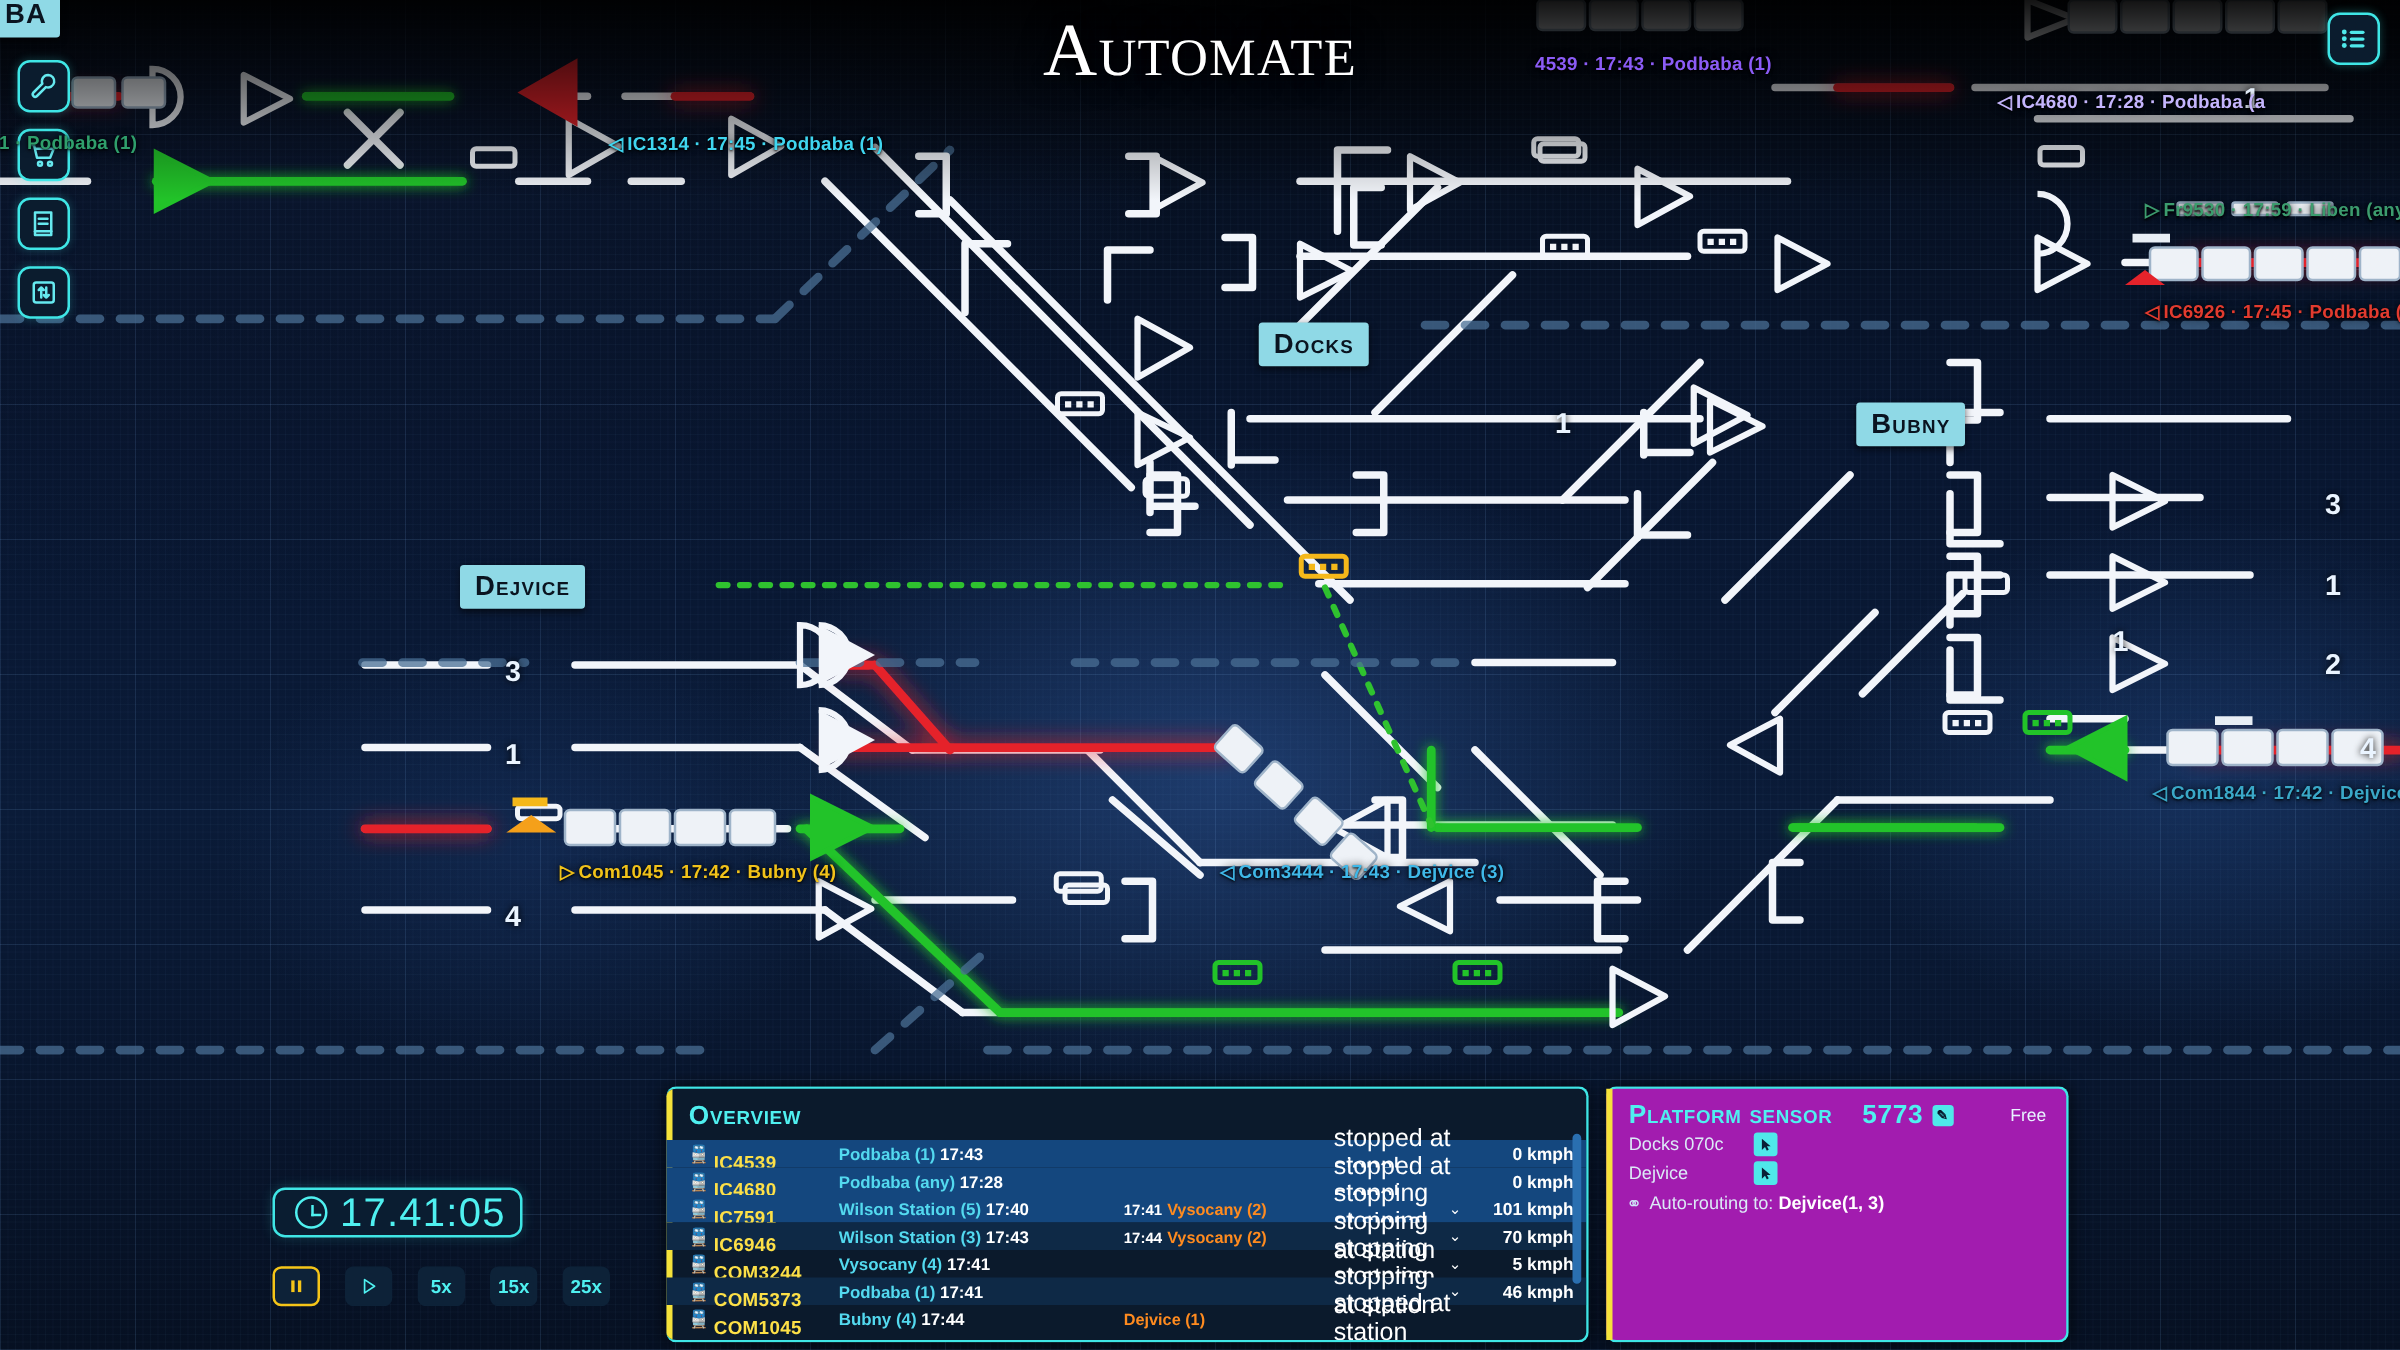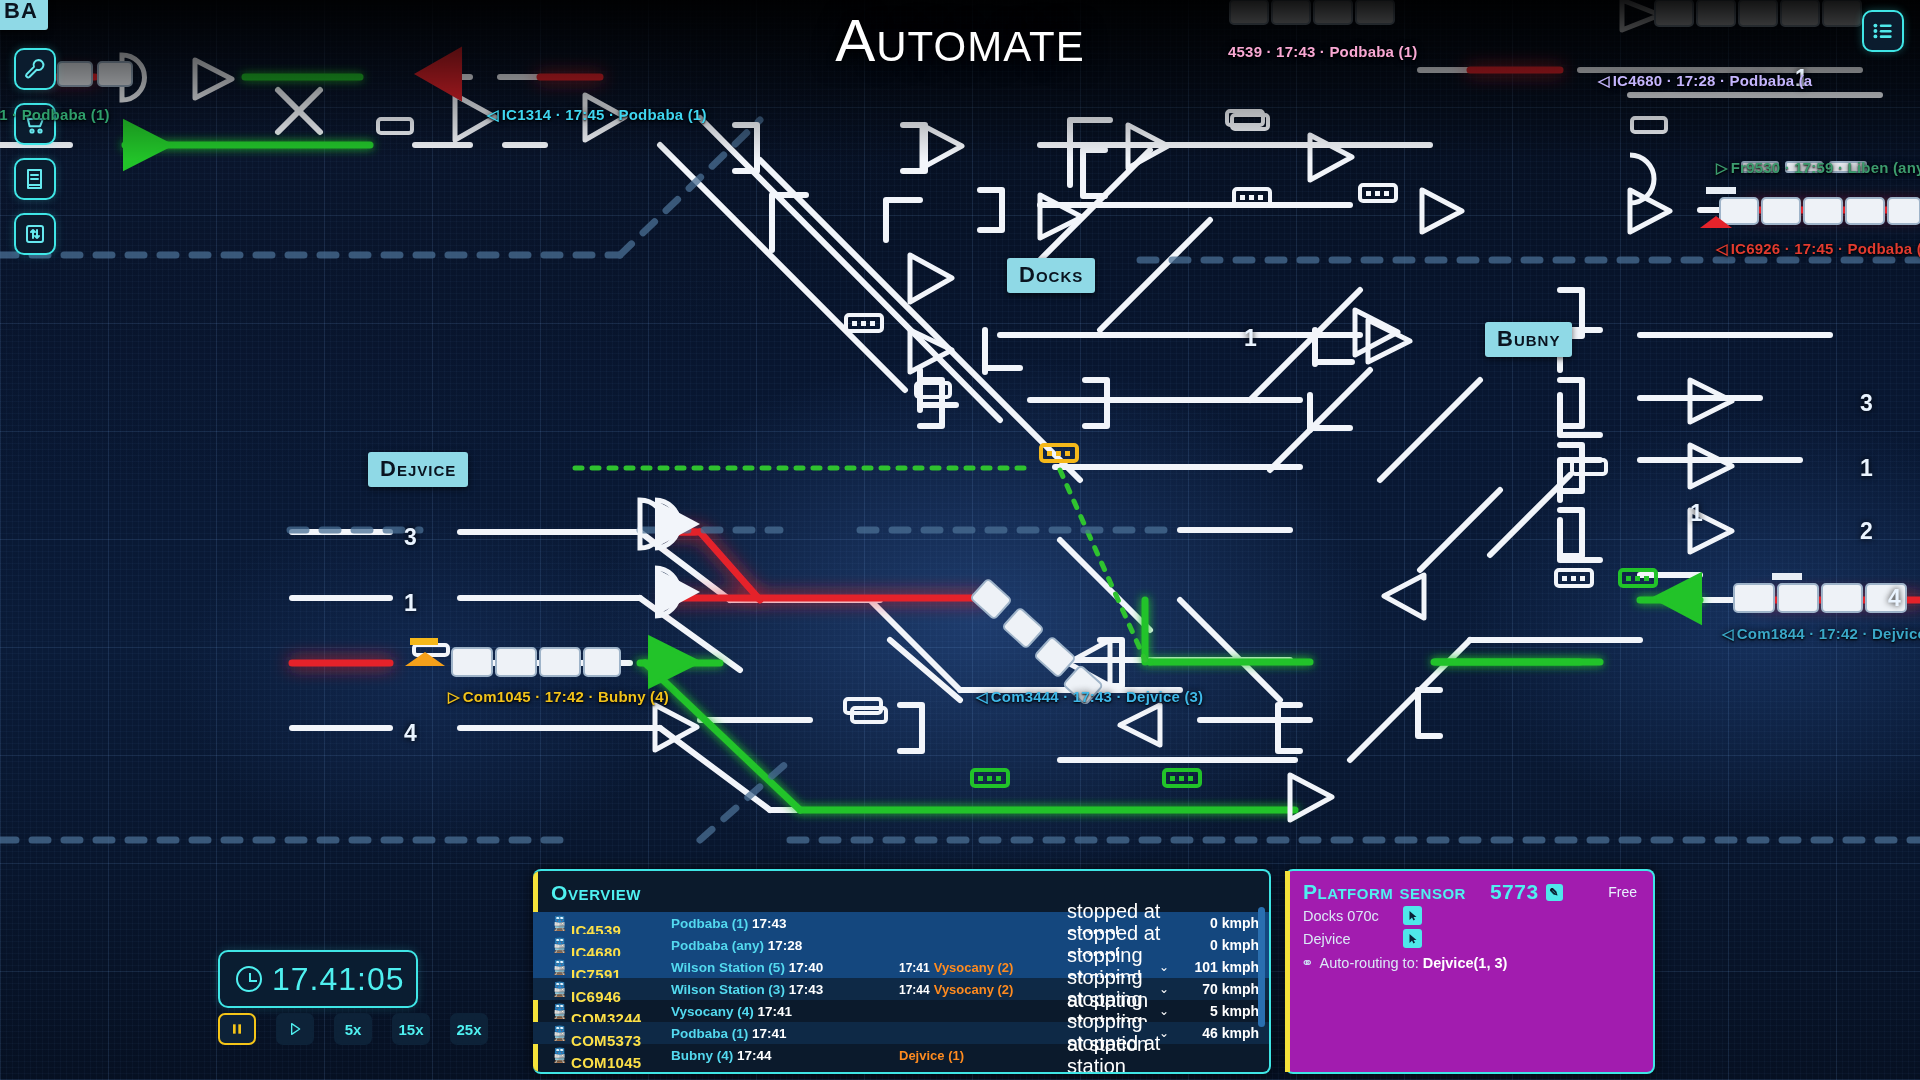--- a/index.html
+++ b/index.html
@@ -43,21 +43,21 @@
   svg.layer { position:absolute; inset:0; width:1920px; height:1080px; }
 
   
   #title {
     position:absolute; left:0; top:6px; width:100%;
     text-align:center;
     font-size:60px; letter-spacing:1px;
     color:#fff; font-weight:400;
     font-variant:small-caps;
     text-shadow:0 0 26px rgba(0,0,0,.95), 0 0 10px rgba(0,0,0,.9);
-    font-family:Liberation Sans, sans-serif;
+    font-family:Liberation Serif, serif;
   }
 
   
   #toolbar { position:absolute; left:14px; top:48px; display:flex; flex-direction:column; gap:13px; }
   .tool {
     width:42px; height:42px; border-radius:10px;
     border:2px solid #3fe6e6; background:#0b1c2e;
     display:flex; align-items:center; justify-content:center;
     box-shadow:0 0 8px rgba(63,230,230,.25);
   }
@@ -153,21 +153,21 @@
   .snrow .lbl { width:100px; }
   .arwbtn { width:19px; height:19px; background:#4fe8ea; border-radius:3px;
             display:flex; align-items:center; justify-content:center; }
   .arwbtn svg { width:12px; height:12px; fill:#0a2036; }
   #sn-auto { display:flex; align-items:center; padding:4px 0 0 16px; color:#dceaf7; font-size:14.5px; }
   #sn-auto b { color:#fff; margin-left:4px; }
   #sn-auto .rt { margin-right:6px; color:#cfe6f7; font-size:15px; }
 
   
   #clockbox {
-    position:absolute; left:218px; top:950px; width:200px; height:58px;
+    position:absolute; left:218px; top:950px; width:200px; height:40px;
     border:2px solid #3fe6e6; border-radius:10px; background:#0a1d31;
     display:flex; align-items:center; gap:10px; padding-left:16px;
     box-shadow:0 0 10px rgba(63,230,230,.2);
   }
   #clockbox .cdial { width:26px; height:26px; border:2px solid #4ff0f0; border-radius:50%; position:relative; }
   #clockbox .cdial:before{content:"";position:absolute;left:11px;top:5px;width:2px;height:9px;background:#4ff0f0;}
   #clockbox .cdial:after{content:"";position:absolute;left:11px;top:12px;width:8px;height:2px;background:#4ff0f0;}
   #clocktxt { color:#4ff0f0; font-size:32px; font-weight:400; letter-spacing:1px; }
 
   #speeds { position:absolute; left:218px; top:1013px; display:flex; gap:20px; }
@@ -589,21 +589,21 @@
 <div class="tnum" style="left:1244px;top:325px;">1</div>
 <div class="tnum" style="left:1860px;top:390px;">3</div>
 <div class="tnum" style="left:1860px;top:455px;">1</div>
 <div class="tnum" style="left:1860px;top:518px;">2</div>
 <div class="tnum" style="left:1690px;top:500px;">1</div>
 <div class="tnum" style="left:1888px;top:585px;">4</div>
 <div class="tnum" style="left:1795px;top:65px;">1</div>
 
 <div class="tlabel" style="left:487px;top:106px;color:#3fd6f0;"><span class="ar">◁</span><span>IC1314 · 17:45 · Podbaba (1)</span></div>
 <div class="tlabel" style="left:-6px;top:106px;color:#2f9f6c;"><span>·1 · Podbaba (1)</span></div>
-<div class="tlabel" style="left:1228px;top:43px;color:#f9a8d4;"><span>4539 · 17:43 · Podbaba (1)</span></div>
+<div class="tlabel" style="left:1228px;top:43px;color:#8b5cf6;"><span>4539 · 17:43 · Podbaba (1)</span></div>
 <div class="tlabel" style="left:1598px;top:72px;color:#c4b5fd;"><span class="ar">◁</span><span>IC4680 · 17:28 · Podbaba (a</span></div>
 <div class="tlabel" style="left:1716px;top:159px;color:#3c9c6e;"><span class="ar">▷</span><span>Fr9530 · 17:59 · Liben (any</span></div>
 <div class="tlabel" style="left:1716px;top:240px;color:#e23b2f;"><span class="ar">◁</span><span>IC6926 · 17:45 · Podbaba (1)</span></div>
 <div class="tlabel" style="left:448px;top:688px;color:#f1c21a;"><span class="ar">▷</span><span>Com1045 · 17:42 · Bubny (4)</span></div>
 <div class="tlabel" style="left:976px;top:688px;color:#3fb8e8;"><span class="ar">◁</span><span>Com3444 · 17:43 · Dejvice (3)</span></div>
 <div class="tlabel" style="left:1722px;top:625px;color:#3aa8c8;"><span class="ar">◁</span><span>Com1844 · 17:42 · Dejvice (</span></div>
 
 <div id="overview">
   <div id="ov-title">Overview</div>
   <div id="ov-rows">

